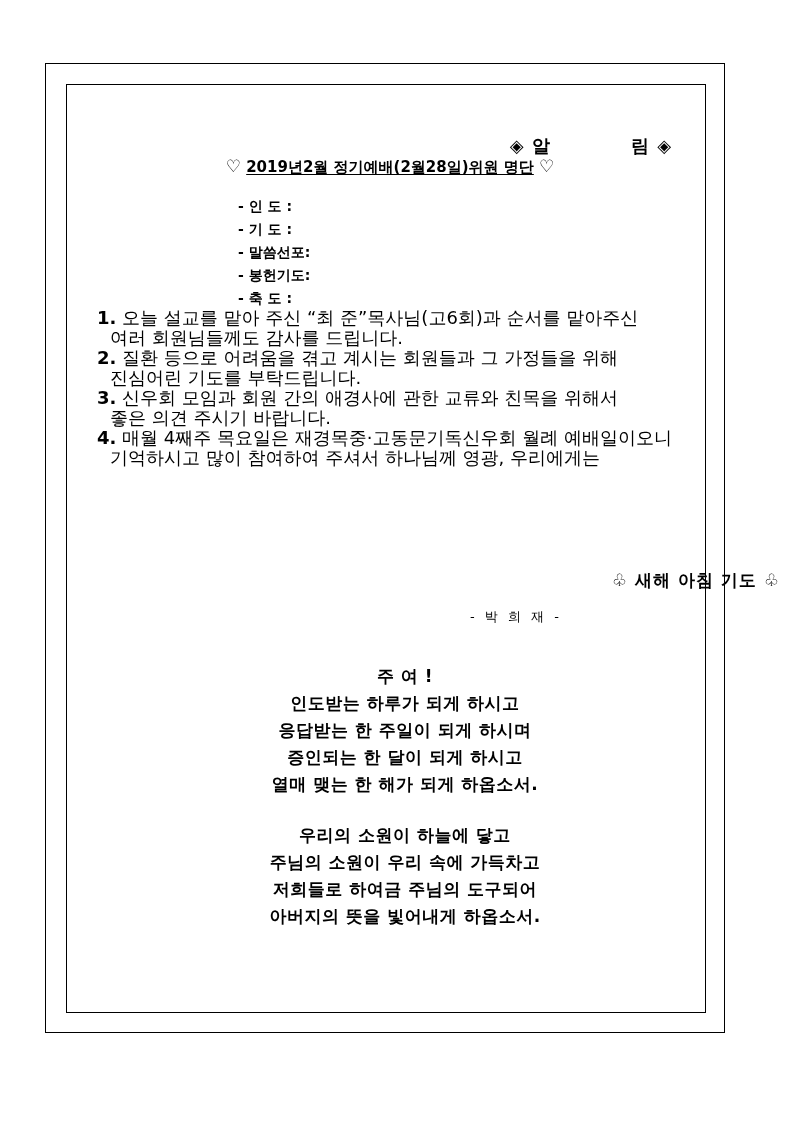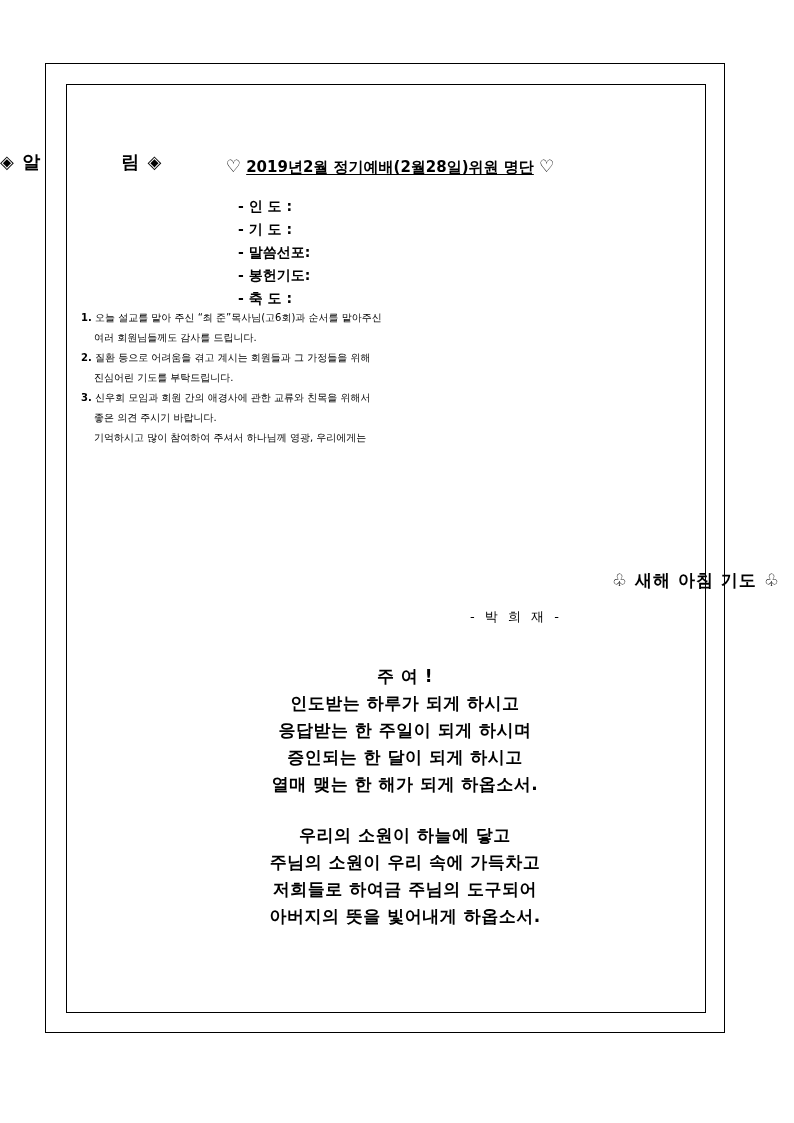--- a/index.html
+++ b/index.html
@@ -10,33 +10,33 @@
     .frame-outer {
       position: absolute; left: 45px; top: 63px; width: 680px; height: 970px;
       border: 1.3px solid #000; box-sizing: border-box;
     }
     .frame-inner {
       position: absolute; left: 66px; top: 84px; width: 640px; height: 929px;
       border: 1.3px solid #000; box-sizing: border-box;
     }
     .abs { position: absolute; white-space: nowrap; }
     .title {
-      left: 0; width: 672px; top: 134px; text-align: left;
-      font-size: 18px; font-weight: bold; letter-spacing: 1px; margin-top: 16px;
+      left: 0; width: 672px; top: 134px; text-align: right;
+      font-size: 18px; font-weight: bold; letter-spacing: 1px;
     }
     .title .gap { display: inline-block; width: 80px; }
     .subtitle {
       left: 0; width: 780px; top: 156px; text-align: center;
       font-size: 15px; font-weight: bold;
     }
     .subtitle .u { text-decoration: underline; text-underline-offset: 2px; }
     .subtitle .heart { font-weight: normal; font-size: 17px; }
     .roles { left: 238px; top: 195px; font-size: 14px; font-weight: bold; line-height: 23px; }
     .roles div { height: 23px; }
-    .notices { left: 81px; top: 308px; font-size: 10px; line-height: 20px; }
+    .notices { left: 97px; top: 308px; font-size: 18px; line-height: 20px; }
     .notices .n { font-weight: bold; }
     .notices .cont { padding-left: 13px; }
     .prayer-title {
       left: 0; width: 780px; top: 569px; text-align: right;
       font-size: 17px; font-weight: bold; letter-spacing: 1px;
     }
     .prayer-title .club { font-weight: normal; }
     .author { left: 470px; top: 608px; font-size: 13px; letter-spacing: 3px; }
     .poem {
       left: 0; width: 794px; text-align: center;
@@ -80,20 +80,24 @@
   <div>
     <span class="n">2.</span>
     <span>질환 등으로 어려움을 겪고 계시는 회원들과 그 가정들을 위해</span>
   </div>
   <div class="cont">진심어린 기도를 부탁드립니다.</div>
   <div>
     <span class="n">3.</span>
     <span>신우회 모임과 회원 간의 애경사에 관한 교류와 친목을 위해서</span>
   </div>
   <div class="cont">좋은 의견 주시기 바랍니다.</div>
+  <div>
+    <span class="n">4.</span>
+    <span>매월 4째주 목요일은 재경목중·고동문기독신우회 월례 예배일이오니</span>
+  </div>
   <div class="cont">기억하시고 많이 참여하여 주셔서 하나님께 영광, 우리에게는</div>
 </div>
 
 <div class="abs prayer-title">
   <span class="club">♧</span>
   <span>새해 아침 기도</span>
   <span class="club">♧</span>
 </div>
 
 <div class="abs author">- 박 희 재 -</div>

